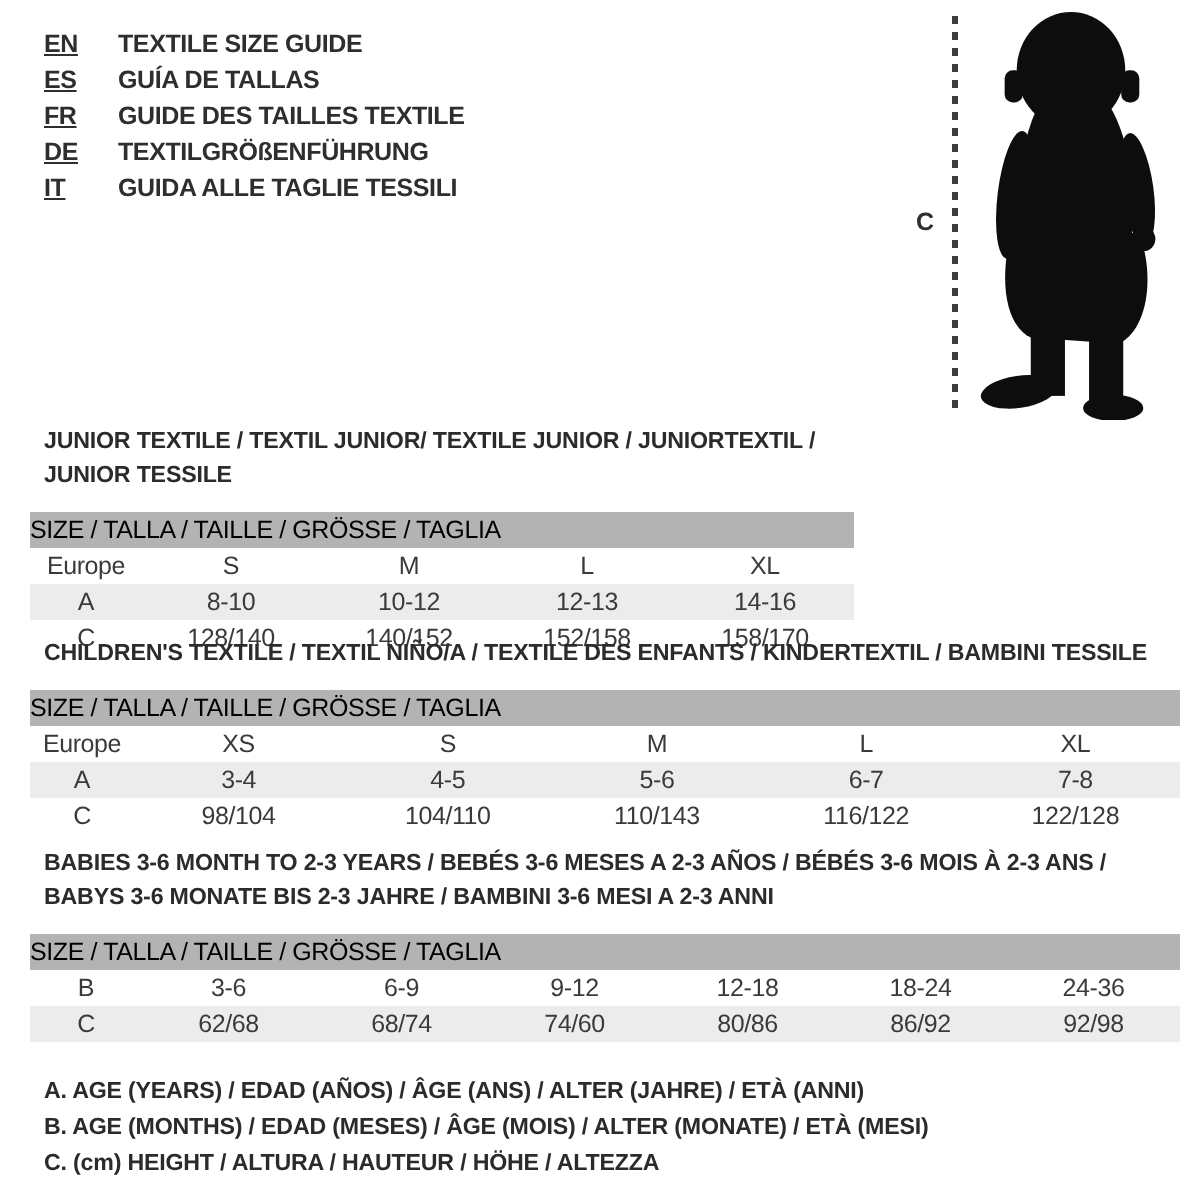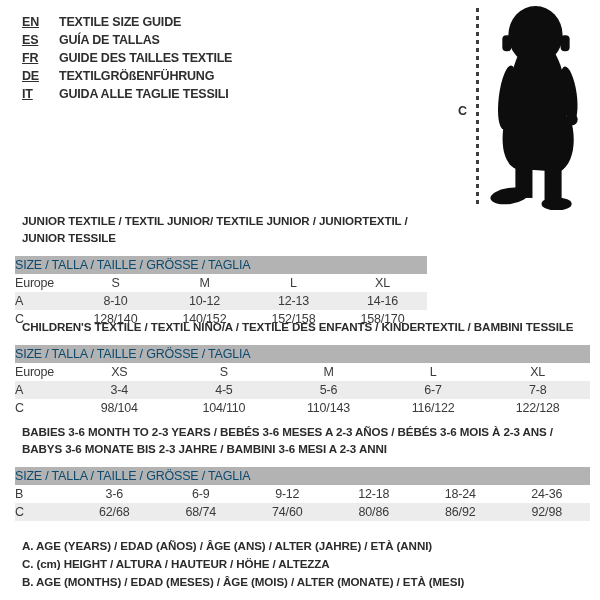--- a/index.html
+++ b/index.html
@@ -18,22 +18,22 @@
     background:repeating-linear-gradient(to bottom,#3d3d3d 0px,#3d3d3d 4px,transparent 4px,transparent 8px);}
   .baby{position:absolute;left:30px;top:0;width:106px;height:206px;}
   
   .sec{position:absolute;left:15px;}
   .sec-0{top:212px;width:412px;}
   .sec-1{top:318px;width:575px;}
   .sec-2{top:423px;width:575px;}
   .sec-title{font-weight:bold;font-size:11.6px;line-height:17px;color:#2b2b2b;margin:0 0 10px 7px;letter-spacing:-0.1px;}
   table.size-table{border-collapse:collapse;table-layout:fixed;width:100%;font-size:12.5px;color:#3a3a3a;letter-spacing:-0.2px;}
   table.size-table td{height:18px;padding:0;vertical-align:middle;}
-  .size-hdr{background:#b3b3b3;padding-left:6px;color:#0c4a6e;}
-  td.lbl-cell{text-align:left;padding-left:6px;}
+  .size-hdr{background:#b3b3b3;padding-left:6px;color:#000000;}
+  td.lbl-cell{text-align:center;padding-left:6px;}
   td.val{text-align:center;}
   tr.shaded td{background:#ececec;}
   col.lbl-0{width:56px;} col.lbl-1{width:52px;} col.lbl-2{width:56px;}
   
   .notes{position:absolute;top:537px;left:22px;font-weight:bold;font-size:11.6px;line-height:18px;color:#2b2b2b;letter-spacing:-0.1px;}
 </style>
 </head>
 <body>
 
 <div class="page">
@@ -191,17 +191,17 @@
             <td class="val">80/86</td>
             <td class="val">86/92</td>
             <td class="val">92/98</td>
           </tr>
         </tbody>
     </table>
   </section>
 
   <div class="notes">
       <div class="note-line">A. AGE (YEARS) / EDAD (AÑOS) / ÂGE (ANS) / ALTER (JAHRE) / ETÀ (ANNI)</div>
+      <div class="note-line">B. AGE (MONTHS) / EDAD (MESES) / ÂGE (MOIS) / ALTER (MONATE) / ETÀ (MESI)</div>
       <div class="note-line">C. (cm) HEIGHT / ALTURA / HAUTEUR / HÖHE / ALTEZZA</div>
-      <div class="note-line">B. AGE (MONTHS) / EDAD (MESES) / ÂGE (MOIS) / ALTER (MONATE) / ETÀ (MESI)</div>
     </div>
 
 </div>
 
 </body></html>

